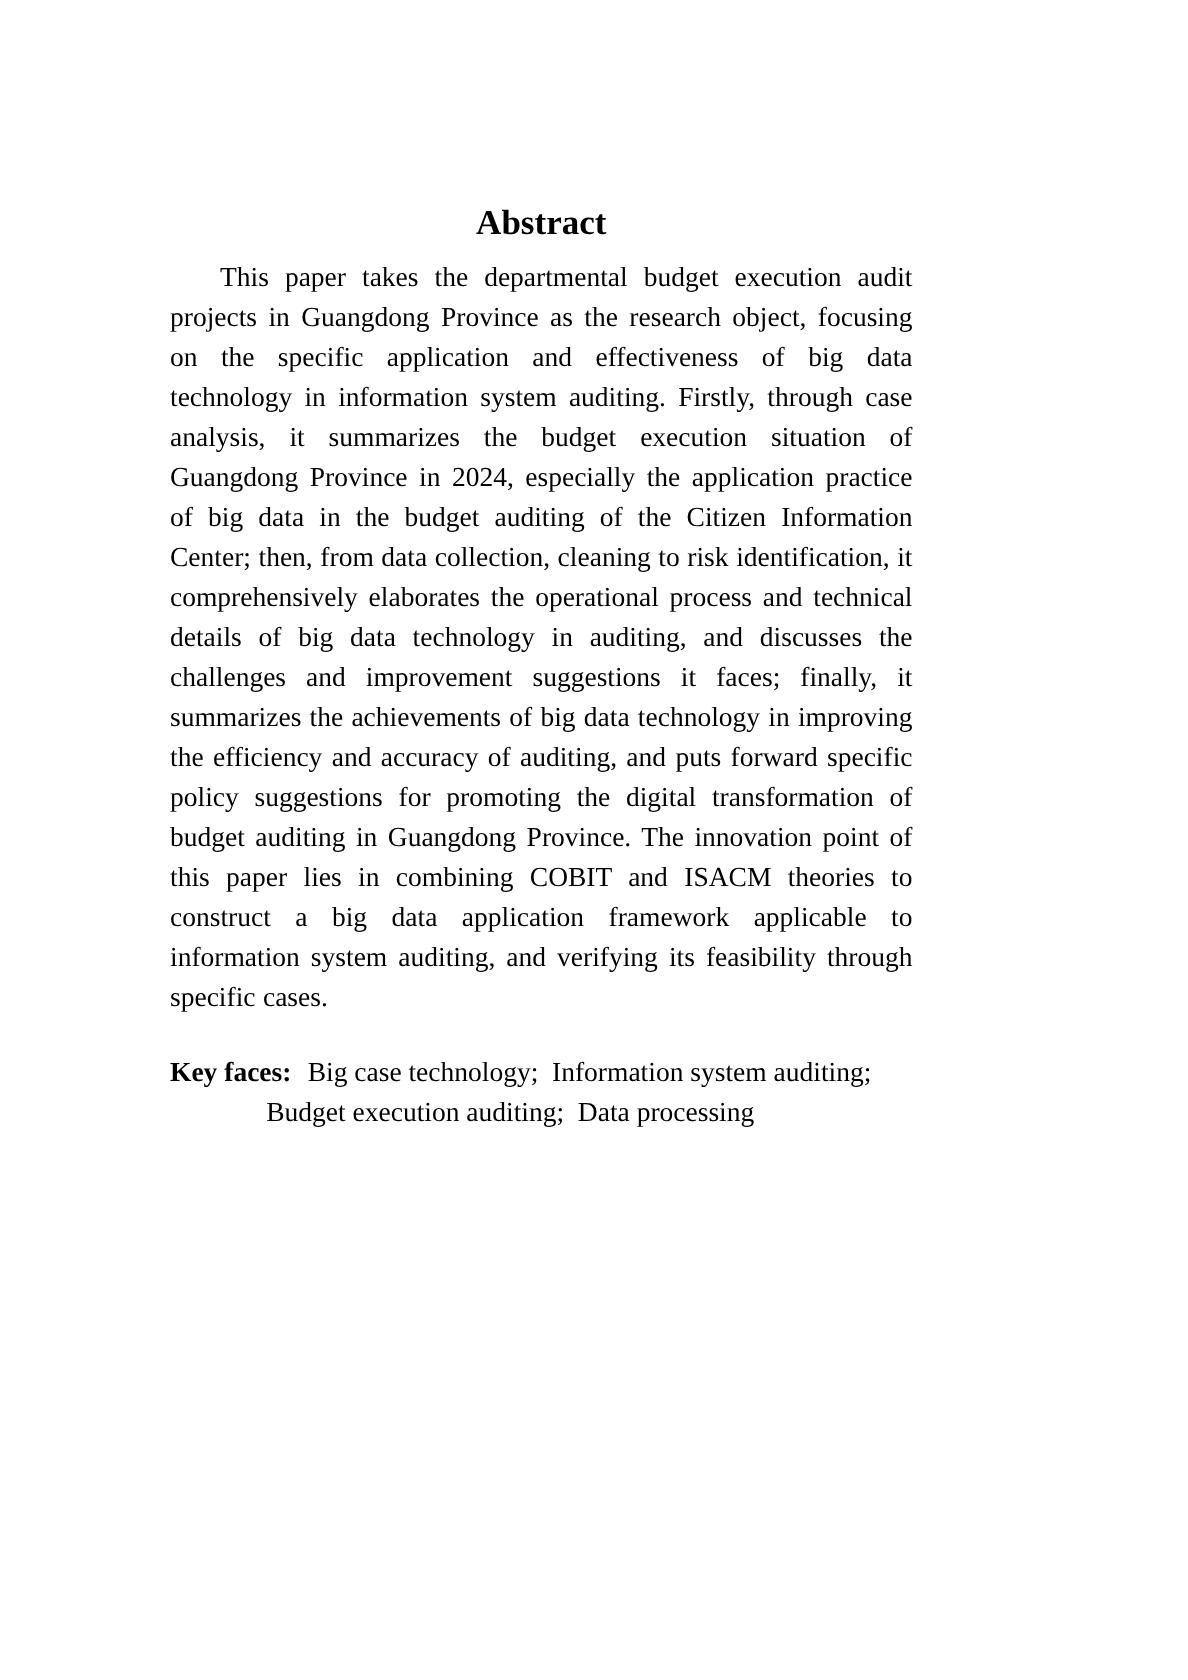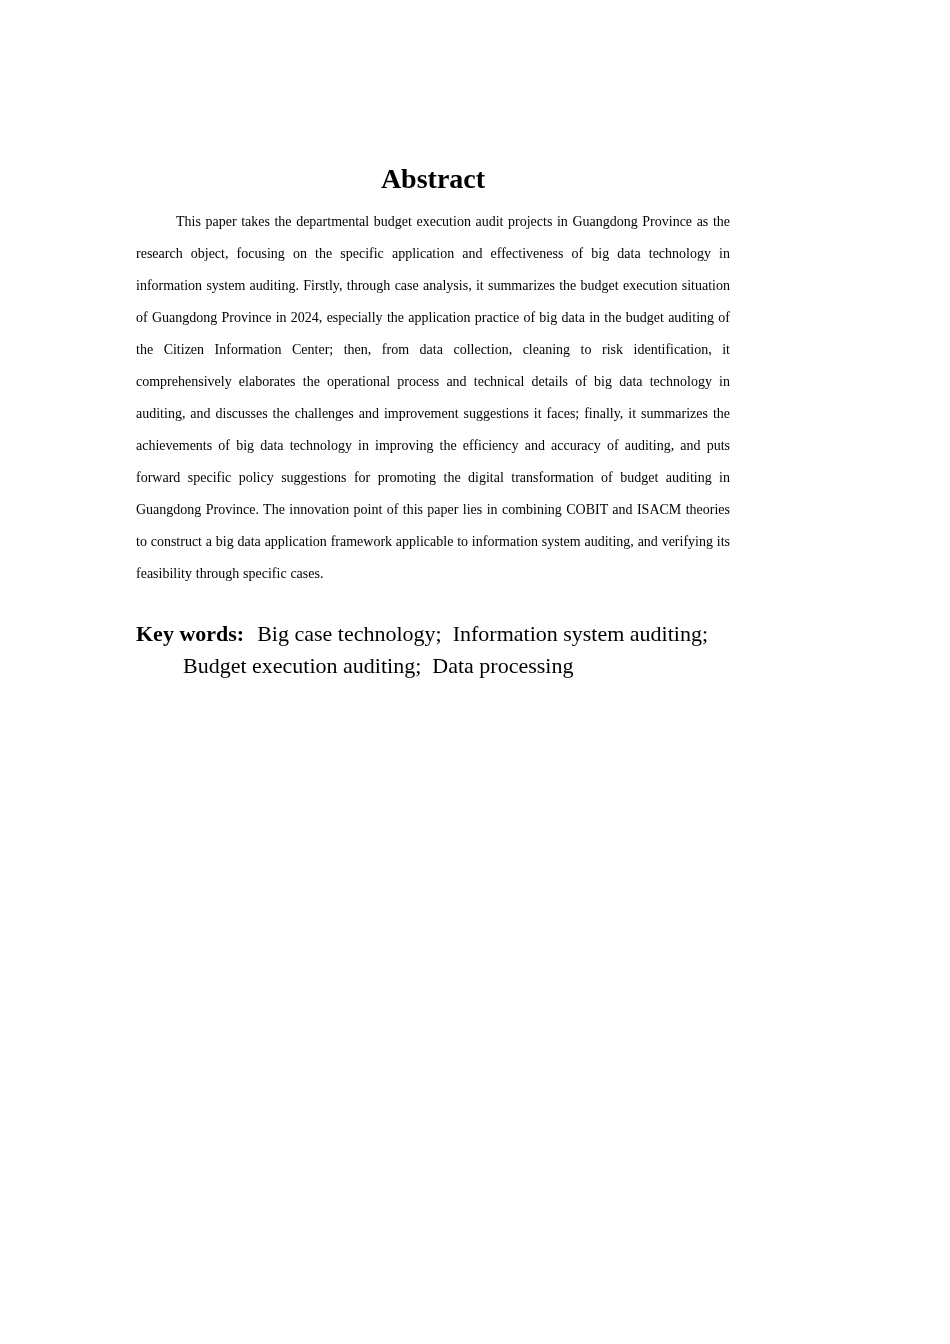--- a/index.html
+++ b/index.html
@@ -22,51 +22,51 @@
     font-family: "Liberation Serif", "DejaVu Serif", serif;
   }
   .title {
     font-size: 28px;
     line-height: 38px;
     font-weight: bold;
     text-align: center;
     margin: 0 0 8px 0;
   }
   .abstract {
-    font-size: 14px;
+    font-size: 22px;
     line-height: 32px;
     text-align: justify;
     text-indent: 40px;
     margin: 0;
     word-spacing: 0.02em;
   }
   .keywords {
     margin-top: 28px;
     font-size: 22px;
     line-height: 32px;
   }
   .kw-line1 {
     white-space: pre-wrap;
   }
   .kw-label {
     font-weight: bold;
     margin-right: 13px;
   }
   .kw-line2 {
-    margin-left: 47px;
+    margin-left: 77px;
     white-space: pre-wrap;
   }
 </style>
 </head>
 <body>
 
 <div class="page">
   <h1 class="title">Abstract</h1>
 
   <p class="abstract">This paper takes the departmental budget execution audit projects in Guangdong Province as the research object, focusing on the specific application and effectiveness of big data technology in information system auditing. Firstly, through case analysis, it summarizes the budget execution situation of Guangdong Province in 2024, especially the application practice of big data in the budget auditing of the Citizen Information Center; then, from data collection, cleaning to risk identification, it comprehensively elaborates the operational process and technical details of big data technology in auditing, and discusses the challenges and improvement suggestions it faces; finally, it summarizes the achievements of big data technology in improving the efficiency and accuracy of auditing, and puts forward specific policy suggestions for promoting the digital transformation of budget auditing in Guangdong Province. The innovation point of this paper lies in combining COBIT and ISACM theories to construct a big data application framework applicable to information system auditing, and verifying its feasibility through specific cases.</p>
 
   <div class="keywords">
     <div class="kw-row">
-      <span class="kw-label">Key words:</span><span class="kw-line1">Big case technology;  Information system auditing;</span>
+      <span class="kw-label">Key faces:</span><span class="kw-line1">Big case technology;  Information system auditing;</span>
     </div>
     <div class="kw-line2">Budget execution auditing;  Data processing</div>
   </div>
 </div>
 
 </body></html>

